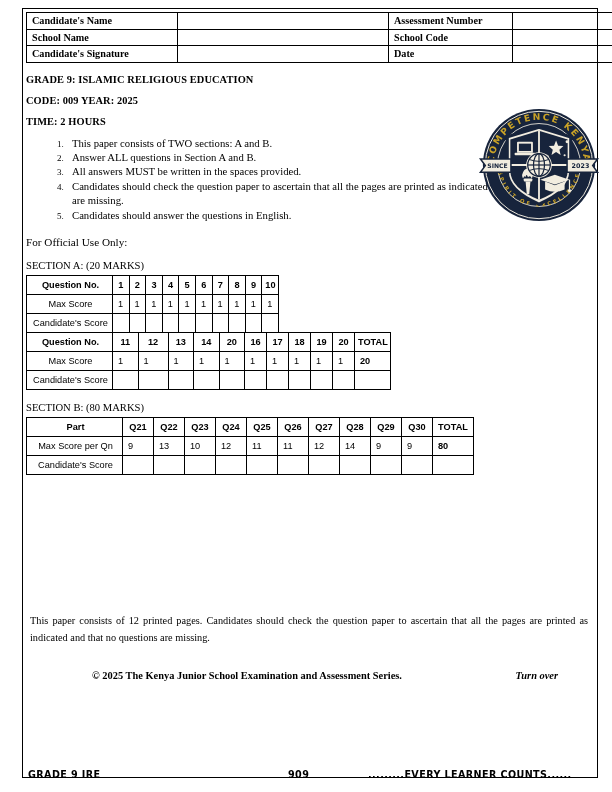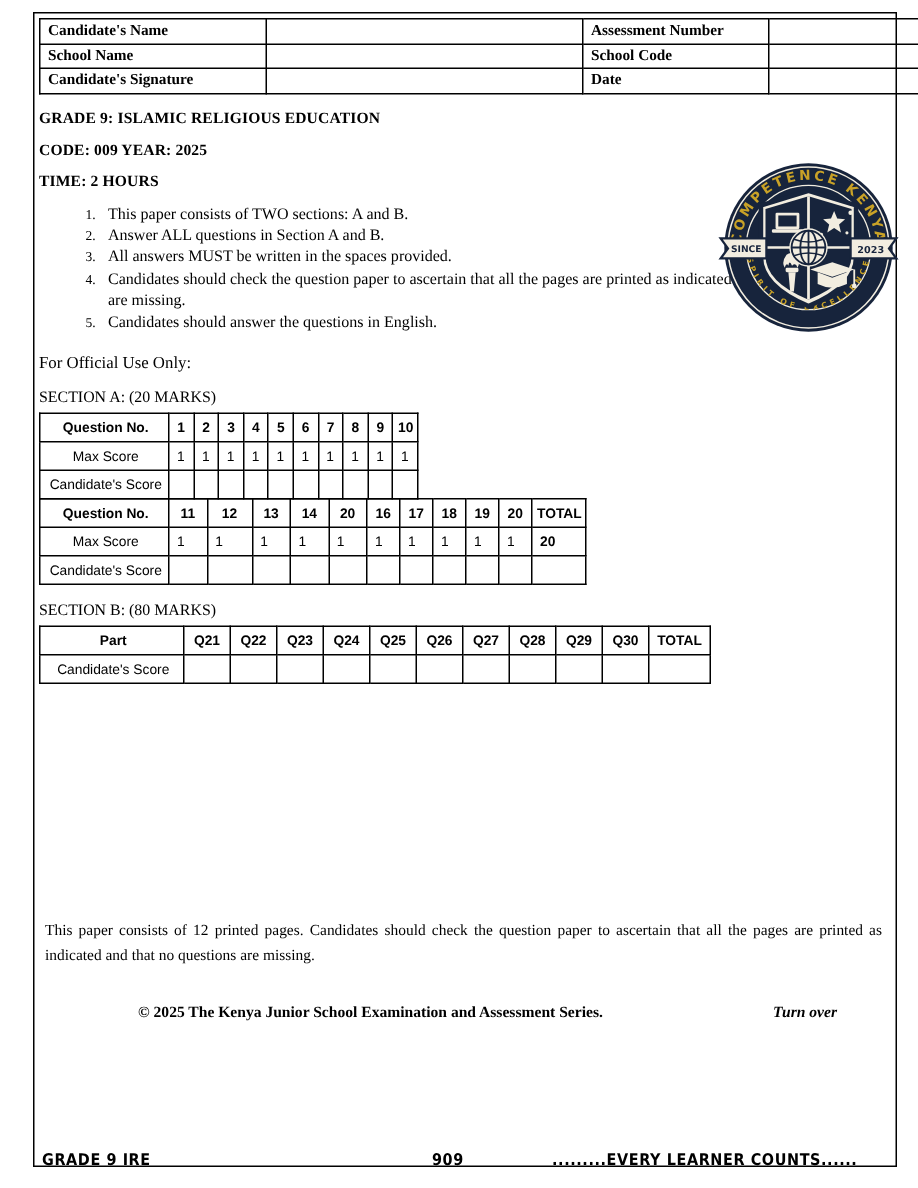--- a/index.html
+++ b/index.html
@@ -468,20 +468,34 @@
         <td class="hdr">Q24</td>
         <td class="hdr">Q25</td>
         <td class="hdr">Q26</td>
         <td class="hdr">Q27</td>
         <td class="hdr">Q28</td>
         <td class="hdr">Q29</td>
         <td class="hdr">Q30</td>
         <td class="hdr">TOTAL</td>
       </tr>
       <tr>
+        <td class="rowlabel">Max Score per Qn</td>
+        <td class="num">9</td>
+        <td class="num">13</td>
+        <td class="num">10</td>
+        <td class="num">12</td>
+        <td class="num">11</td>
+        <td class="num">11</td>
+        <td class="num">12</td>
+        <td class="num">14</td>
+        <td class="num">9</td>
+        <td class="num">9</td>
+        <td class="num total">80</td>
+      </tr>
+      <tr>
         <td class="rowlabel">Candidate's Score</td>
         <td></td>
         <td></td>
         <td></td>
         <td></td>
         <td></td>
         <td></td>
         <td></td>
         <td></td>
         <td></td>

